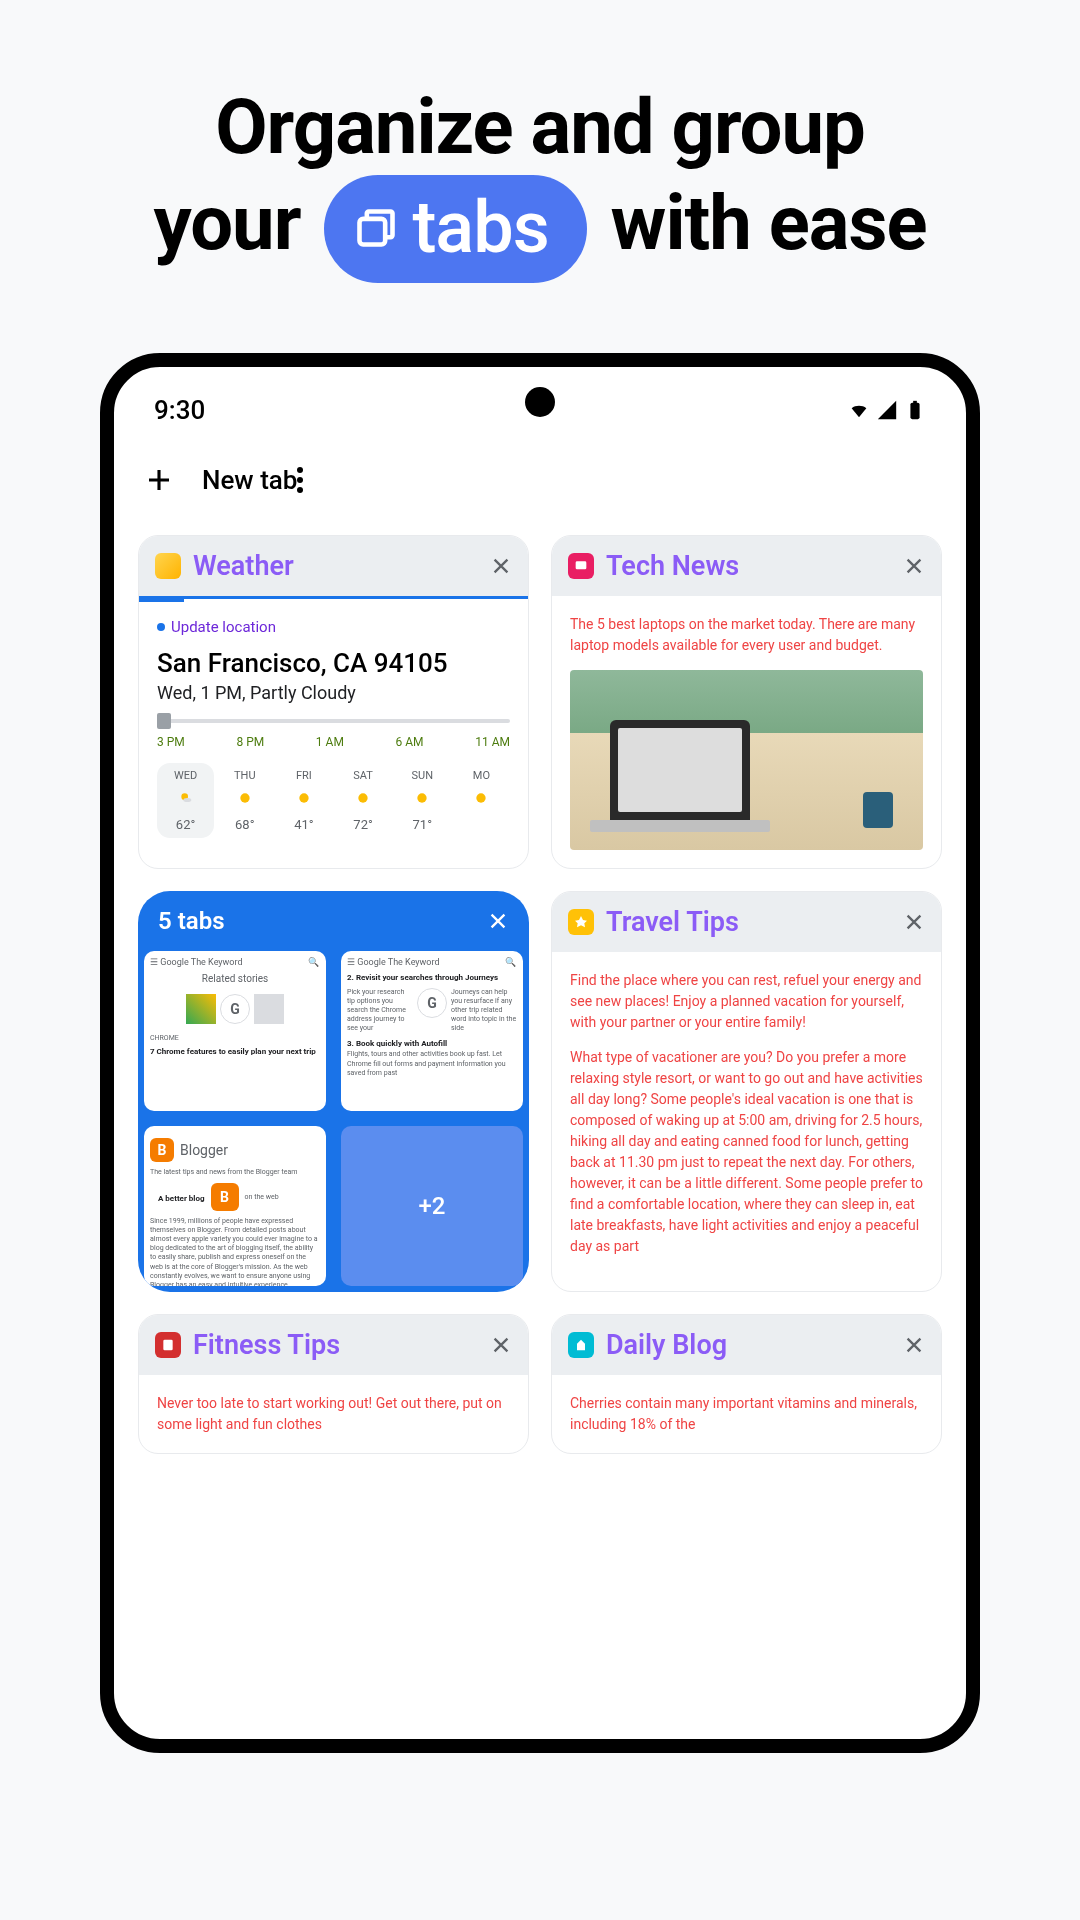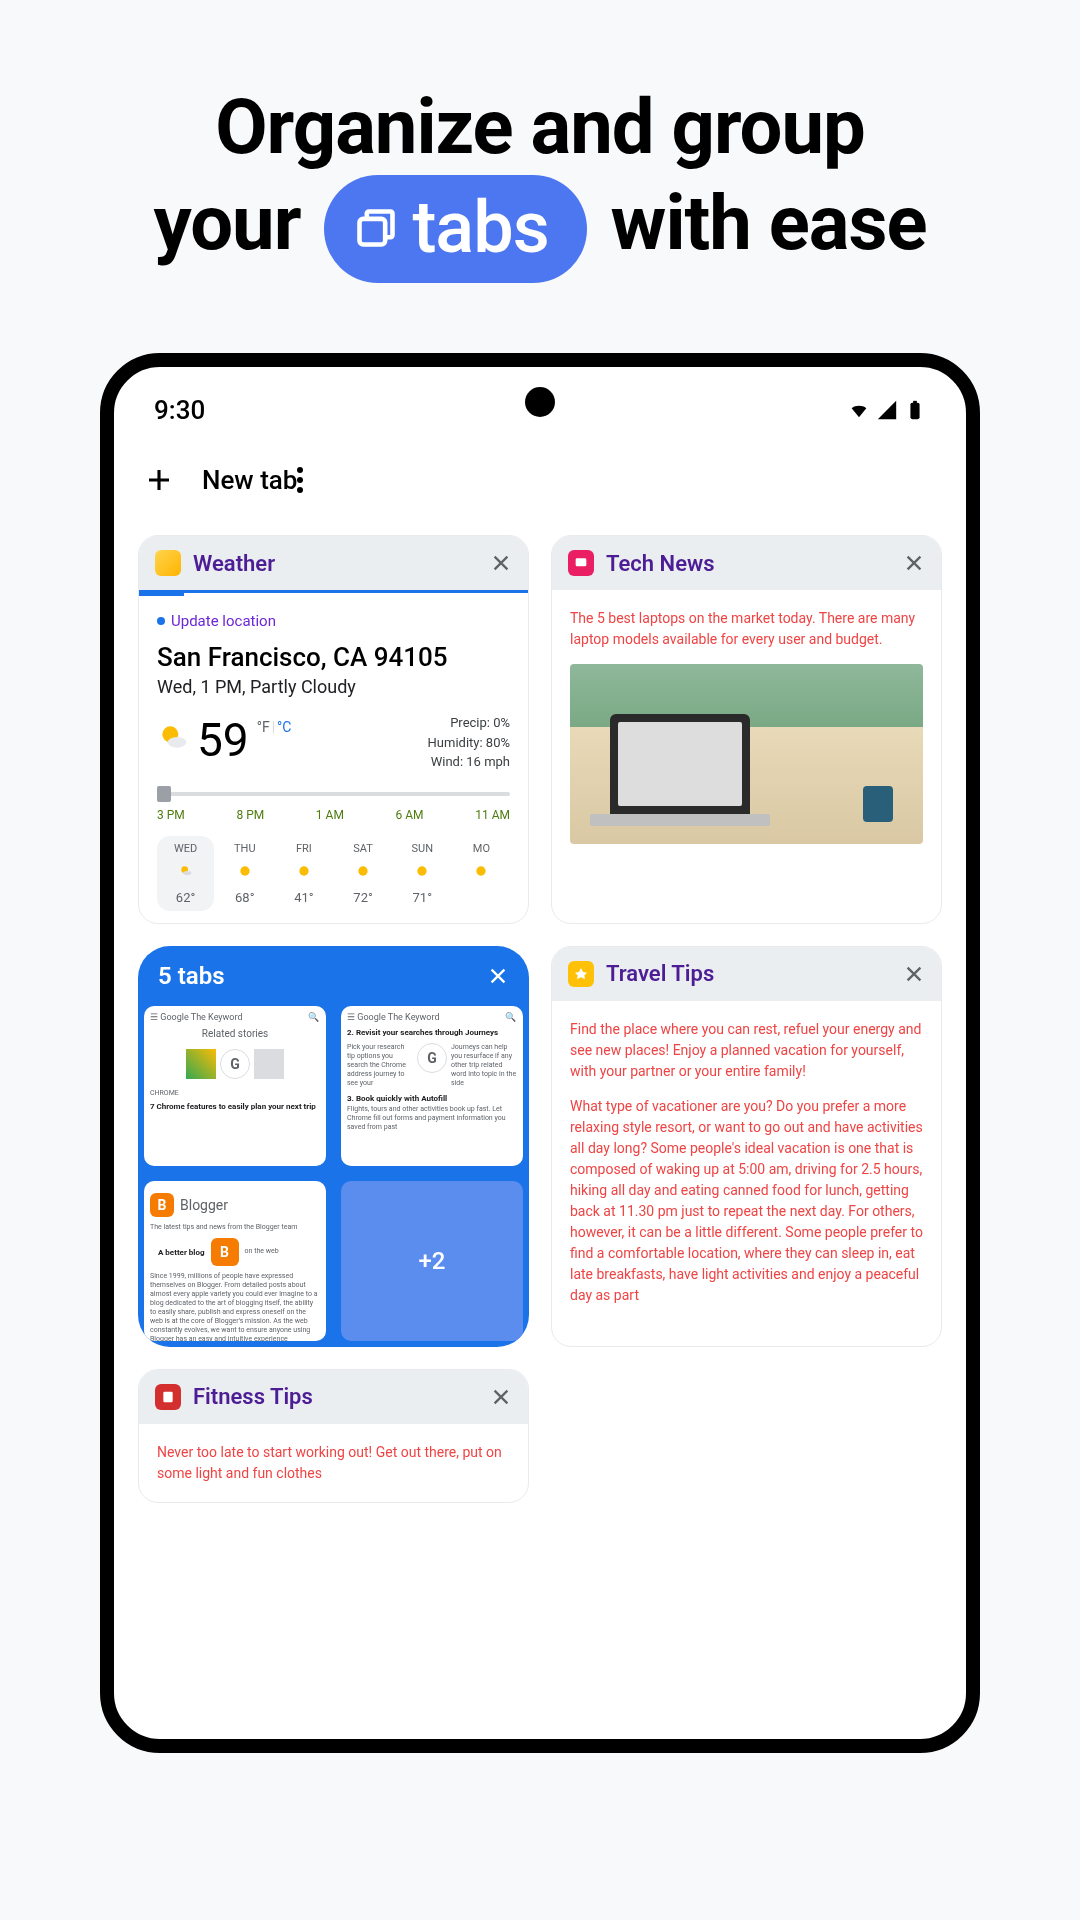--- a/index.html
+++ b/index.html
@@ -23,21 +23,21 @@
 .toolbar-left { display: flex; align-items: center; gap: 28px; }
 .plus-icon { width: 30px; height: 30px; }
 .toolbar-title { font-size: 26px; font-weight: 500; }
 .menu-icon { width: 6px; height: 26px; }
 
 .tabs-grid { display: grid; grid-template-columns: 1fr 1fr; gap: 22px; padding: 16px 24px; }
 
 .tab-card { background: #fff; border-radius: 20px; overflow: hidden; border: 1px solid #e8eaed; }
 .tab-header { display: flex; align-items: center; gap: 12px; padding: 14px 16px; background: #ebeef1; }
 .tab-favicon { width: 26px; height: 26px; border-radius: 6px; flex-shrink: 0; }
-.tab-title { font-size: 22px; font-weight: 600; flex: 1; color: #4c1d95; }
+.tab-title { font-size: 27px; font-weight: 600; flex: 1; color: #8b5cf6; }
 .close-icon { width: 22px; height: 22px; cursor: pointer; }
 
 
 .weather-card .tab-header { border-bottom: 3px solid #1a73e8; border-bottom-left-radius: 0; }
 .weather-card .tab-header::after { content: ''; position: absolute; }
 .progress-line { height: 3px; background: #1a73e8; width: 45px; margin-left: 0; }
 .weather-body { padding: 16px 18px 12px; }
 .update-loc { display: flex; align-items: center; gap: 6px; color: #6d28d9; font-size: 15px; margin-bottom: 12px; }
 .dot { width: 8px; height: 8px; background: #1a73e8; border-radius: 50%; }
 .weather-city { font-size: 26px; font-weight: 500; margin-bottom: 4px; }
@@ -160,35 +160,20 @@
           </svg>
       </div>
       <div class="progress-line"></div>
       <div class="weather-body">
         <div class="update-loc">
             <span class="dot"></span>
             <span>Update location</span>
           </div>
         <div class="weather-city">San Francisco, CA 94105</div>
         <div class="weather-sub">Wed, 1 PM, Partly Cloudy</div>
-        <div class="weather-main">
-          <div class="weather-temp-wrap">
-            <svg class="sun-icon" viewBox="0 0 24 24">
-                <circle cx="10" cy="10" r="6" fill="#fbbc04"></circle>
-                <ellipse cx="15" cy="16" rx="7" ry="4" fill="#e8eaed"></ellipse>
-              </svg>
-            <span class="big-temp">59</span>
-            <span class="deg-units"><span class="deg-f">°F</span><span class="deg-sep">|</span><span class="deg-c">°C</span></span>
-          </div>
-          <div class="weather-details">
-            <div>Precip: 0%</div>
-            <div>Humidity: 80%</div>
-            <div>Wind: 16 mph</div>
-          </div>
-        </div>
         <div class="slider-track">
             <div class="slider-thumb"></div>
           </div>
         <div class="hours-row">
           <span>3 PM</span>
             <span>8 PM</span>
             <span>1 AM</span>
             <span>6 AM</span>
             <span>11 AM</span>
         </div>
@@ -313,15 +298,29 @@
             </svg>
           </div>
         <div class="tab-title">Fitness Tips</div>
         <svg class="close-icon" viewBox="0 0 24 24" stroke="#5f6368" stroke-width="2.5" fill="none">
             <path d="M5 5l14 14M19 5L5 19"></path>
           </svg>
       </div>
       <div class="tab-body">Never too late to start working out! Get out there, put on some light and fun clothes</div>
     </div>
 
+    <div class="tab-card">
+      <div class="tab-header">
+        <div class="tab-favicon favicon-daily">
+            <svg width="16" height="16" viewBox="0 0 24 24" fill="#fff">
+              <path d="M6 20V10l6-6 6 6v10z"></path>
+            </svg>
+          </div>
+        <div class="tab-title">Daily Blog</div>
+        <svg class="close-icon" viewBox="0 0 24 24" stroke="#5f6368" stroke-width="2.5" fill="none">
+            <path d="M5 5l14 14M19 5L5 19"></path>
+          </svg>
+      </div>
+      <div class="tab-body">Cherries contain many important vitamins and minerals, including 18% of the</div>
+    </div>
 
   </div>
 </div>
 
 </body></html>

